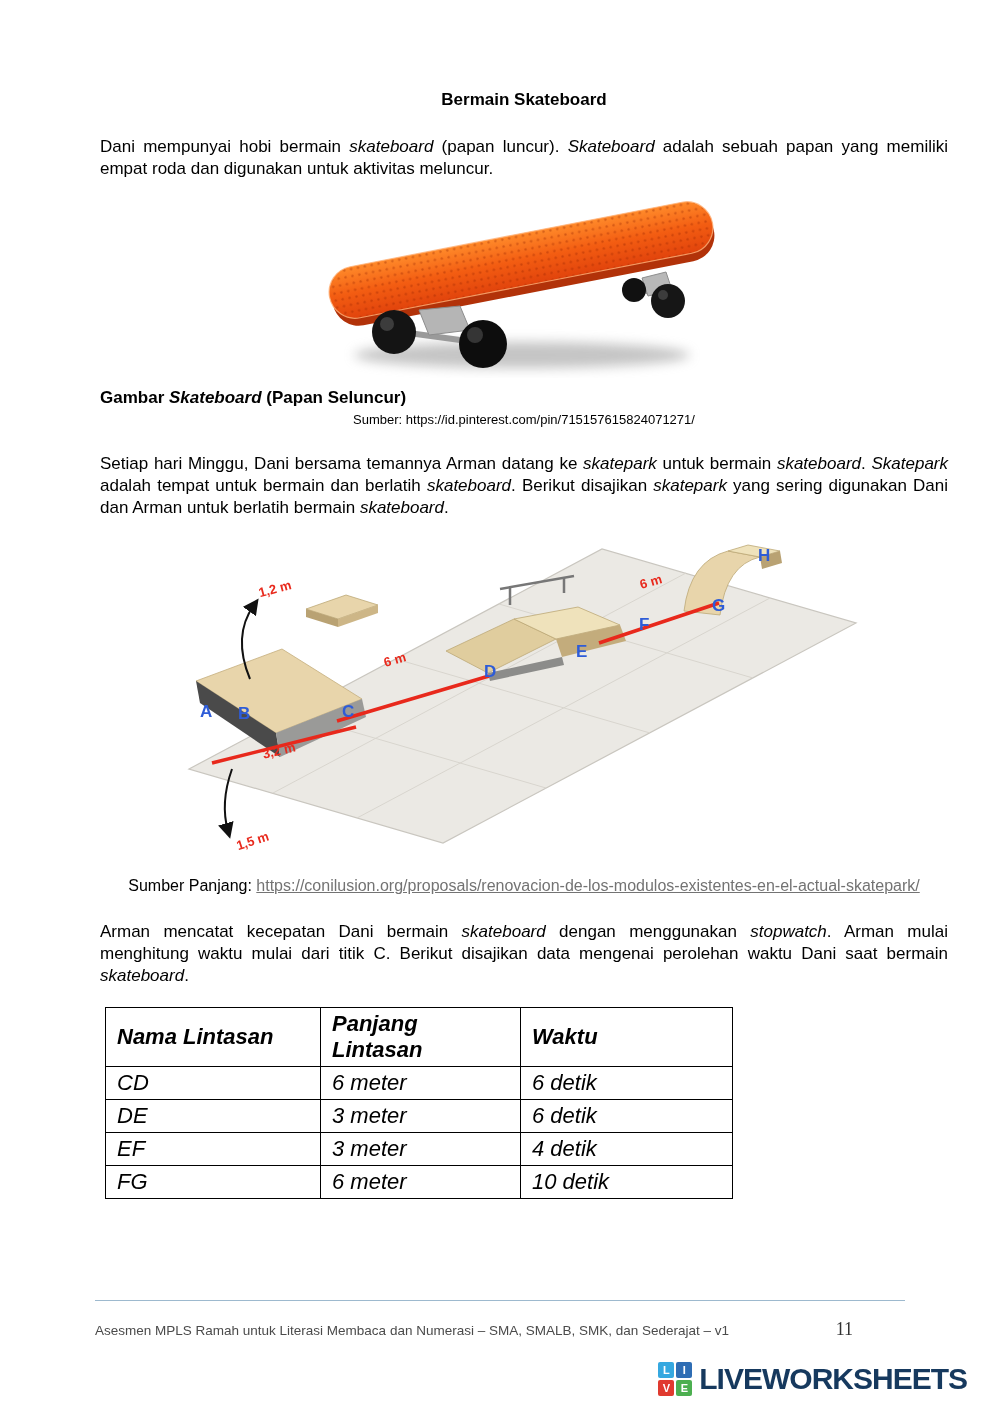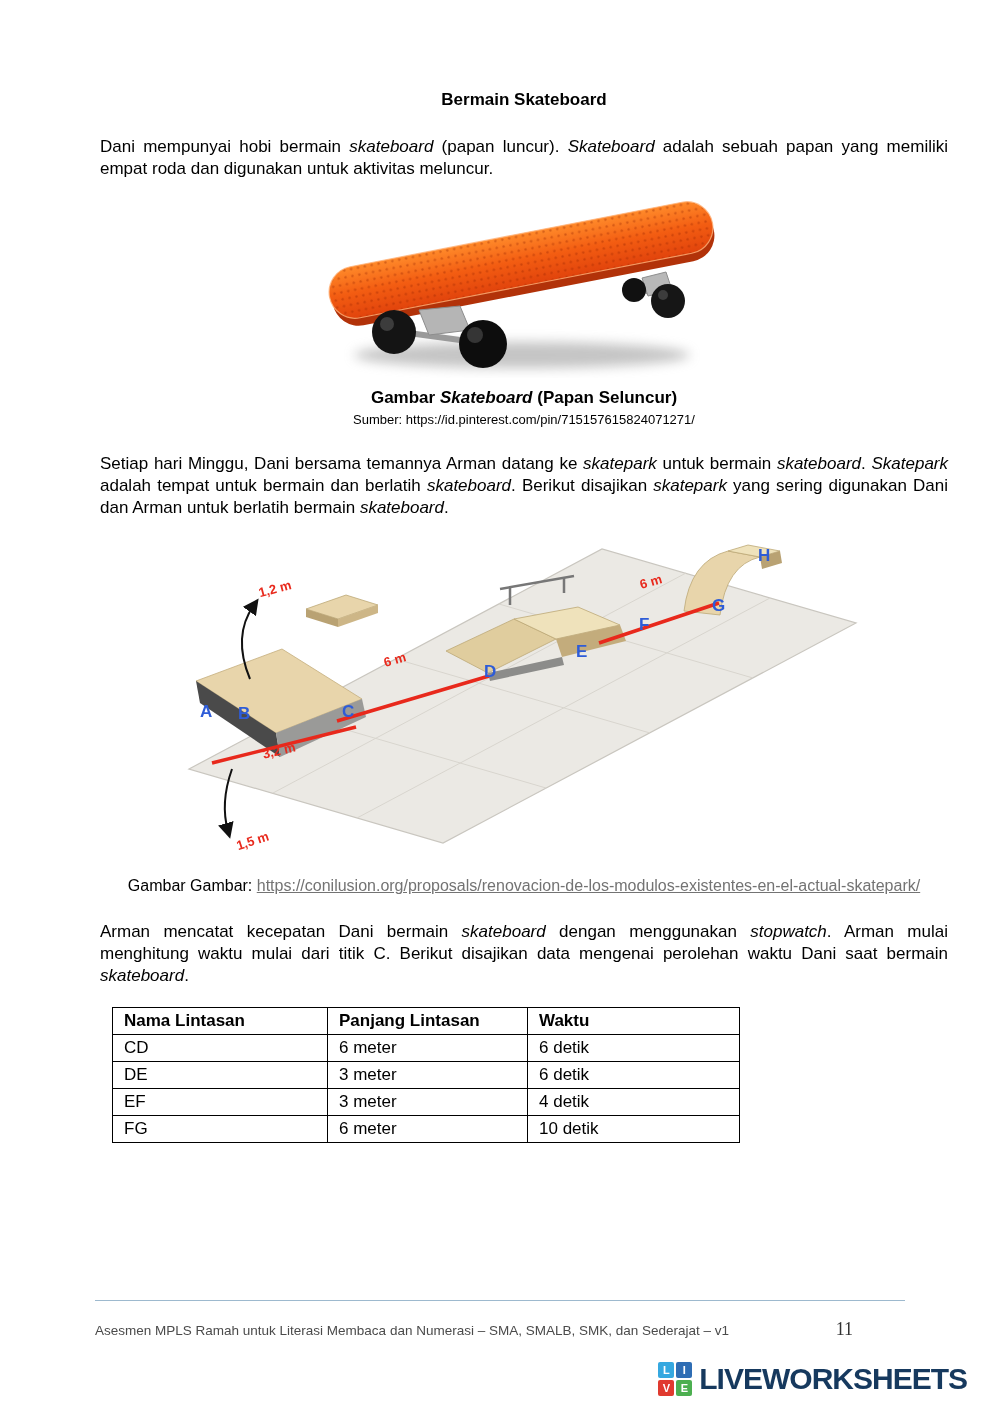--- a/index.html
+++ b/index.html
@@ -8,33 +8,34 @@
     width:1000px; height:1414px; position:relative; overflow:hidden;
     font-family:"Liberation Sans", sans-serif; color:#000;
   }
   .page { padding:90px 52px 0 100px; }
   .doc-title { text-align:center; font-weight:bold; font-size:17px; margin-bottom:26px; }
   .para { font-size:17px; line-height:1.3; text-align:justify; margin-bottom:18px; }
   .para em, .caption em { font-style:italic; }
   .figure { text-align:center; }
   .fig-skateboard { margin:2px auto 6px auto; width:420px; }
   .fig-skatepark { margin:0 auto 10px auto; width:680px; }
-  .caption { text-align:center; font-weight:bold; font-size:17px; margin-bottom:4px; }
+  .caption { text-align:left; font-weight:bold; font-size:17px; margin-bottom:4px; }
   .source-line { text-align:center; font-size:13px; margin-bottom:26px; }
   .caption-park { margin-bottom:24px; }
   .source-block {
     text-align:center; font-size:16px; line-height:1.35;
     max-width:810px; margin:0 auto 24px auto; overflow-wrap:break-word;
   }
   .source-block a { color:#737373; text-decoration:underline; cursor:pointer; }
   .para-last { margin-bottom:20px; }
 
   table.data-table {
-    border-collapse:collapse; margin-left:12px;
-    font-size:17px;
+    border-collapse:collapse; margin-left:5px;
+    font-size:22px;
+    font-style:italic;
   }
   table.data-table th, table.data-table td {
     border:1.6px solid #000; text-align:left;
     padding:3px 11px; height:26px;
   }
   table.data-table th { font-weight:bold; }
   table.data-table th:nth-child(1), table.data-table td:nth-child(1) { width:215px; }
   table.data-table th:nth-child(2), table.data-table td:nth-child(2) { width:200px; }
   table.data-table th:nth-child(3), table.data-table td:nth-child(3) { width:212px; }
 
@@ -199,21 +200,21 @@
         <text x="392" y="126">E</text>
         <text x="455" y="99">F</text>
         <text x="528" y="80">G</text>
         <text x="574" y="30">H</text>
       </g>
     </svg>
   </div>
 
 
   <div class="source-block">
-    <span>Gambar Gambar: </span><a>https://conilusion.org/proposals/renovacion-de-los-modulos-existentes-en-el-actual-skatepark/</a>
+    <span>Sumber Panjang: </span><a>https://conilusion.org/proposals/renovacion-de-los-modulos-existentes-en-el-actual-skatepark/</a>
   </div>
 
   <p class="para para-last"><span>Arman mencatat kecepatan Dani bermain </span><em>skateboard</em><span> dengan menggunakan </span><em>stopwatch</em><span>. Arman mulai menghitung waktu mulai dari titik C. Berikut disajikan data mengenai perolehan waktu Dani saat bermain </span><em>skateboard</em><span>.</span></p>
 
   <table class="data-table">
     <thead>
       <tr>
           <th>Nama Lintasan</th>
           <th>Panjang Lintasan</th>
           <th>Waktu</th>

